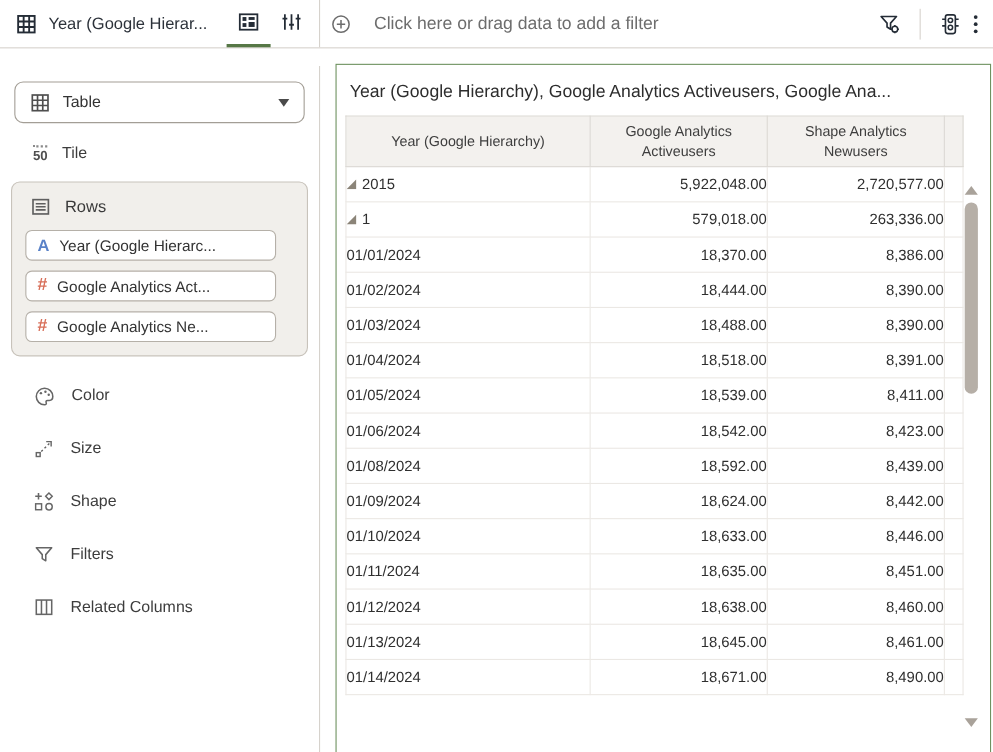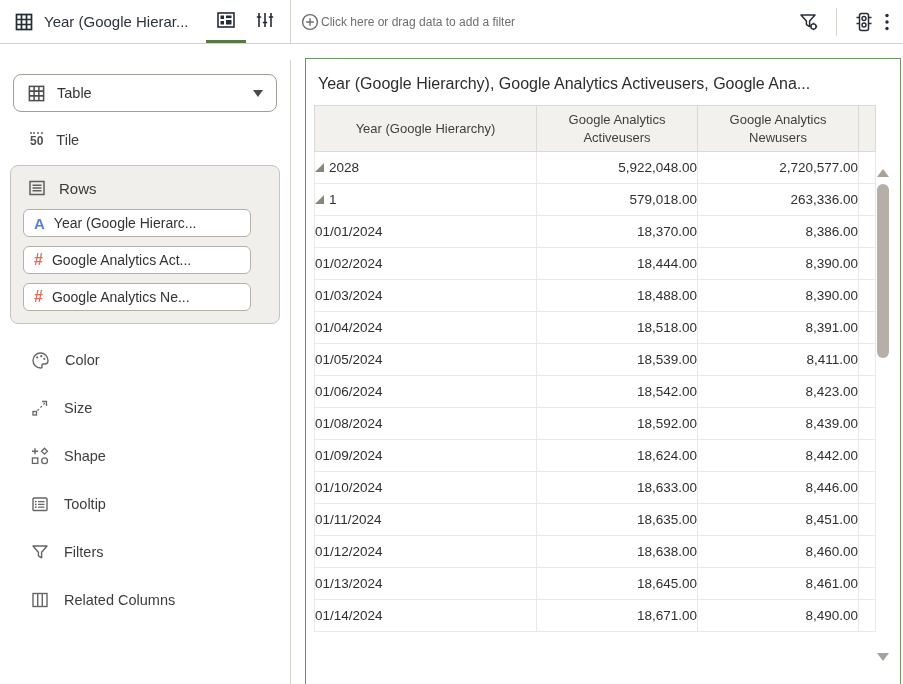--- a/index.html
+++ b/index.html
@@ -9,22 +9,22 @@
   
   .topbar{position:absolute;top:0;left:0;right:0;height:43px;background:#fff;
           border-bottom:1px solid #d6d2cc;display:flex;align-items:stretch;}
   .tb-left{width:291px;min-width:291px;display:flex;align-items:center;
            padding:0 6px 0 14px;border-right:1px solid #d6d2cc;box-sizing:border-box;}
   .tb-title{font-size:15px;color:#2c323a;margin:0 8px 0 10px;flex:1;white-space:nowrap;
             overflow:hidden;}
   .tb-tab{height:100%;display:flex;align-items:center;padding:0 9px;box-sizing:border-box;
           border-bottom:3px solid transparent;cursor:pointer;}
   .tb-tab.active{border-bottom-color:#567746;}
-  .tb-filter{flex:1;display:flex;align-items:center;gap:2px;padding-left:10px;
-             color:#6d6d6d;font-size:12px;white-space:nowrap;overflow:hidden;}
+  .tb-filter{flex:1;display:flex;align-items:center;gap:21px;padding-left:10px;
+             color:#6d6d6d;font-size:16px;white-space:nowrap;overflow:hidden;}
   .tb-right{display:flex;align-items:center;padding-right:8px;}
   .tb-divider{width:1px;height:28px;background:#d6d2cc;margin:0 12px;}
   .icon-btn{display:flex;align-items:center;justify-content:center;padding:4px;cursor:pointer;}
 
   
   .sidebar{position:absolute;top:60px;left:0;width:291px;bottom:0;background:#fff;
            border-right:1px solid #d6d2cc;box-sizing:border-box;}
   .viz-select{margin:14px 13px 0 13px;height:38px;border:1px solid #a39e96;border-radius:8px;
               display:flex;align-items:center;gap:11px;padding:0 13px;box-sizing:border-box;
               cursor:pointer;background:#fff;}
@@ -228,32 +228,20 @@
             <path d="M14.5 2.2l3 3-3 3-3-3z" fill="none" stroke="#666" stroke-width="1.3"></path>
             <rect x="2.4" y="12" width="5.4" height="5.4" fill="none" stroke="#666" stroke-width="1.3"></rect>
             <circle cx="14.6" cy="14.7" r="2.9" fill="none" stroke="#666" stroke-width="1.3"></circle>
           </svg>
         </span>
         <span class="lbl">Shape</span>
       </div>
       <div class="side-item">
         <span>
           <svg width="20" height="20" viewBox="0 0 20 20">
-            <rect x="3" y="4" width="14" height="12.5" rx="1" fill="none" stroke="#666" stroke-width="1.4"></rect>
-            <circle cx="5.8" cy="7.6" r=".9" fill="#666"></circle>
-            <circle cx="5.8" cy="10.4" r=".9" fill="#666"></circle>
-            <circle cx="5.8" cy="13.2" r=".9" fill="#666"></circle>
-            <path d="M8 7.6h6.5 M8 10.4h6.5 M8 13.2h6.5" stroke="#666" stroke-width="1.2" fill="none"></path>
-          </svg>
-        </span>
-        <span class="lbl">Tooltip</span>
-      </div>
-      <div class="side-item">
-        <span>
-          <svg width="20" height="20" viewBox="0 0 20 20">
             <path d="M3 4h14l-5.4 6.2v5.6l-3.2-2v-3.6z" fill="none" stroke="#666" stroke-width="1.4" stroke-linejoin="round"></path>
           </svg>
         </span>
         <span class="lbl">Filters</span>
       </div>
       <div class="side-item">
         <span>
           <svg width="20" height="20" viewBox="0 0 20 20">
             <rect x="3" y="3.5" width="14" height="13" fill="none" stroke="#666" stroke-width="1.4"></rect>
             <path d="M7.7 3.5v13 M12.3 3.5v13" stroke="#666" stroke-width="1.4" fill="none"></path>
@@ -271,29 +259,29 @@
       <colgroup>
           <col class="c1">
           <col class="c2">
           <col class="c3">
           <col class="c4">
         </colgroup>
       <thead>
         <tr>
           <th>Year (Google Hierarchy)</th>
           <th>Google Analytics Activeusers</th>
-          <th>Google Analytics Newusers</th>
+          <th>Shape Analytics Newusers</th>
           <th></th>
         </tr>
       </thead>
       <tbody>
           <tr>
             <td class="lblcell lvl1"><span class="tri"><svg width="9" height="9" viewBox="0 0 9 9">
                   <polygon points="9,0 9,9 0,9" fill="#8b8478"></polygon>
-                </svg></span><span>2028</span></td>
+                </svg></span><span>2015</span></td>
             <td class="num">5,922,048.00</td>
             <td class="num">2,720,577.00</td>
             <td></td>
           </tr>
           <tr>
             <td class="lblcell lvl2"><span class="tri"><svg width="9" height="9" viewBox="0 0 9 9">
                   <polygon points="9,0 9,9 0,9" fill="#8b8478"></polygon>
                 </svg></span><span>1</span></td>
             <td class="num">579,018.00</td>
             <td class="num">263,336.00</td>

